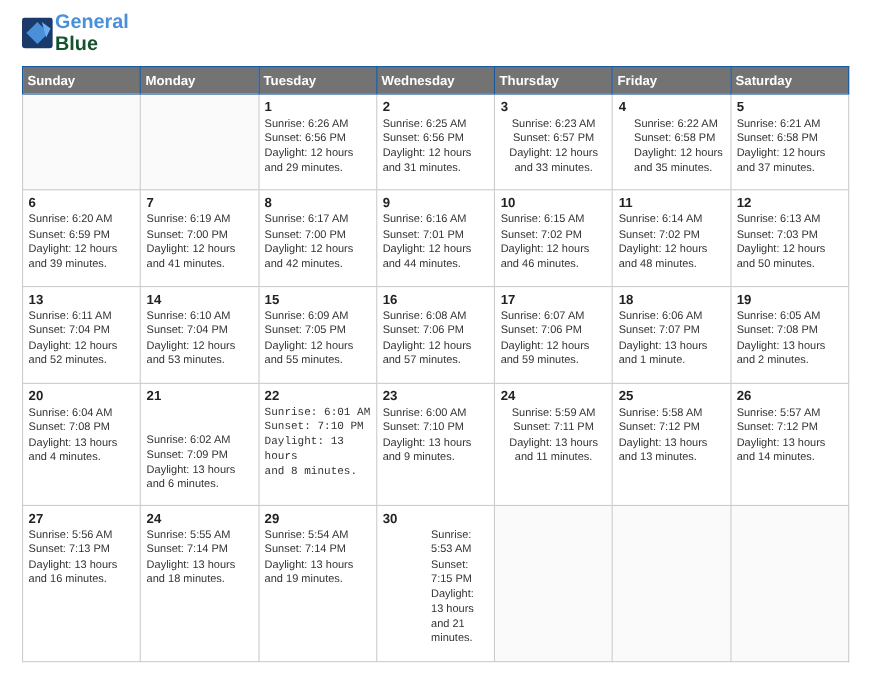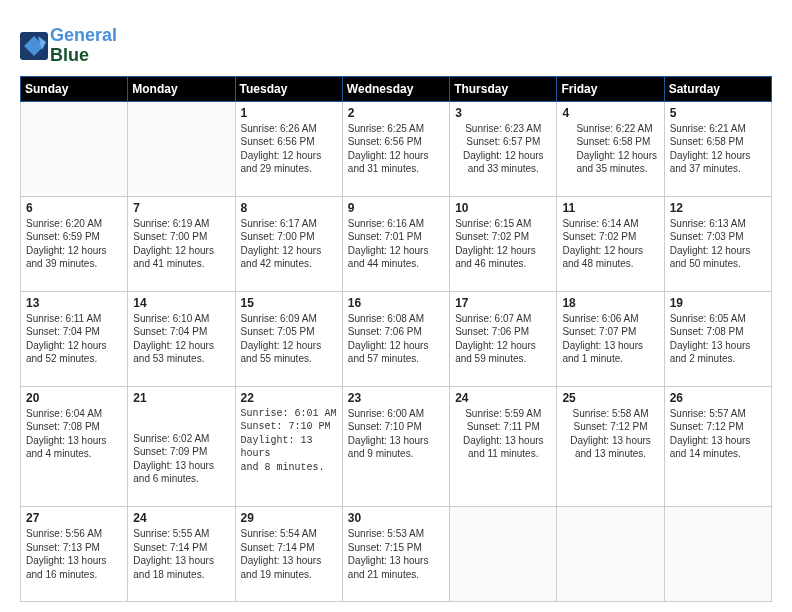--- a/index.html
+++ b/index.html
@@ -6,21 +6,21 @@
     body {
       width: 792px;
       height: 612px;
       font-family: Arial, sans-serif;
       background: #fff;
       overflow: hidden;
     }
     .page {
       width: 792px;
       height: 612px;
-      padding: 26px 20px 10px 20px;
+      padding: 10px 20px 10px 20px;
       display: flex;
       flex-direction: column;
     }
     .header {
       display: flex;
       justify-content: space-between;
       align-items: flex-start;
       margin-bottom: 10px;
     }
     .logo {
@@ -55,21 +55,21 @@
       color: #333;
     }
     .calendar {
       flex: 1;
       border: 1px solid #ccc;
       border-collapse: collapse;
       width: 100%;
       table-layout: fixed;
     }
     .calendar th {
-      background: #000000;
+      background: #737373;
       color: #fff;
       font-size: 12px;
       font-weight: bold;
       padding: 5px 4px;
       text-align: left;
       border: 1px solid #1a5aa0;
     }
     .calendar td {
       border: 1px solid #ccc;
       vertical-align: top;
@@ -301,21 +301,21 @@
           </td>
           <td>
             <span class="day-num">24</span>
             <div class="cell-text" style="white-space: pre-line; text-align: center;">Sunrise: 5:59 AM
 Sunset: 7:11 PM
 Daylight: 13 hours
 and 11 minutes.</div>
           </td>
           <td>
             <span class="day-num">25</span>
-            <div class="cell-text" style="white-space: pre-line; text-align: center;">Sunrise: 5:58 AM
+            <div class="cell-text" style="white-space: pre-line;">Sunrise: 5:58 AM
 Sunset: 7:12 PM
 Daylight: 13 hours
 and 13 minutes.</div>
           </td>
           <td>
             <span class="day-num">26</span>
             <div class="cell-text" style="white-space: pre-line;">Sunrise: 5:57 AM
 Sunset: 7:12 PM
 Daylight: 13 hours
 and 14 minutes.</div>
@@ -338,21 +338,21 @@
           </td>
           <td>
             <span class="day-num">29</span>
             <div class="cell-text" style="white-space: pre-line;">Sunrise: 5:54 AM
 Sunset: 7:14 PM
 Daylight: 13 hours
 and 19 minutes.</div>
           </td>
           <td>
             <span class="day-num">30</span>
-            <div class="cell-text" style="white-space: pre-line;">Sunrise: 5:53 AM
+            <div class="cell-text" style="white-space: pre-line; margin-left: 44px;">Sunrise: 5:53 AM
 Sunset: 7:15 PM
 Daylight: 13 hours
 and 21 minutes.</div>
           </td>
           <td class="empty"></td>
           <td class="empty"></td>
           <td class="empty"></td>
         </tr>
       </tbody>
   </table>

